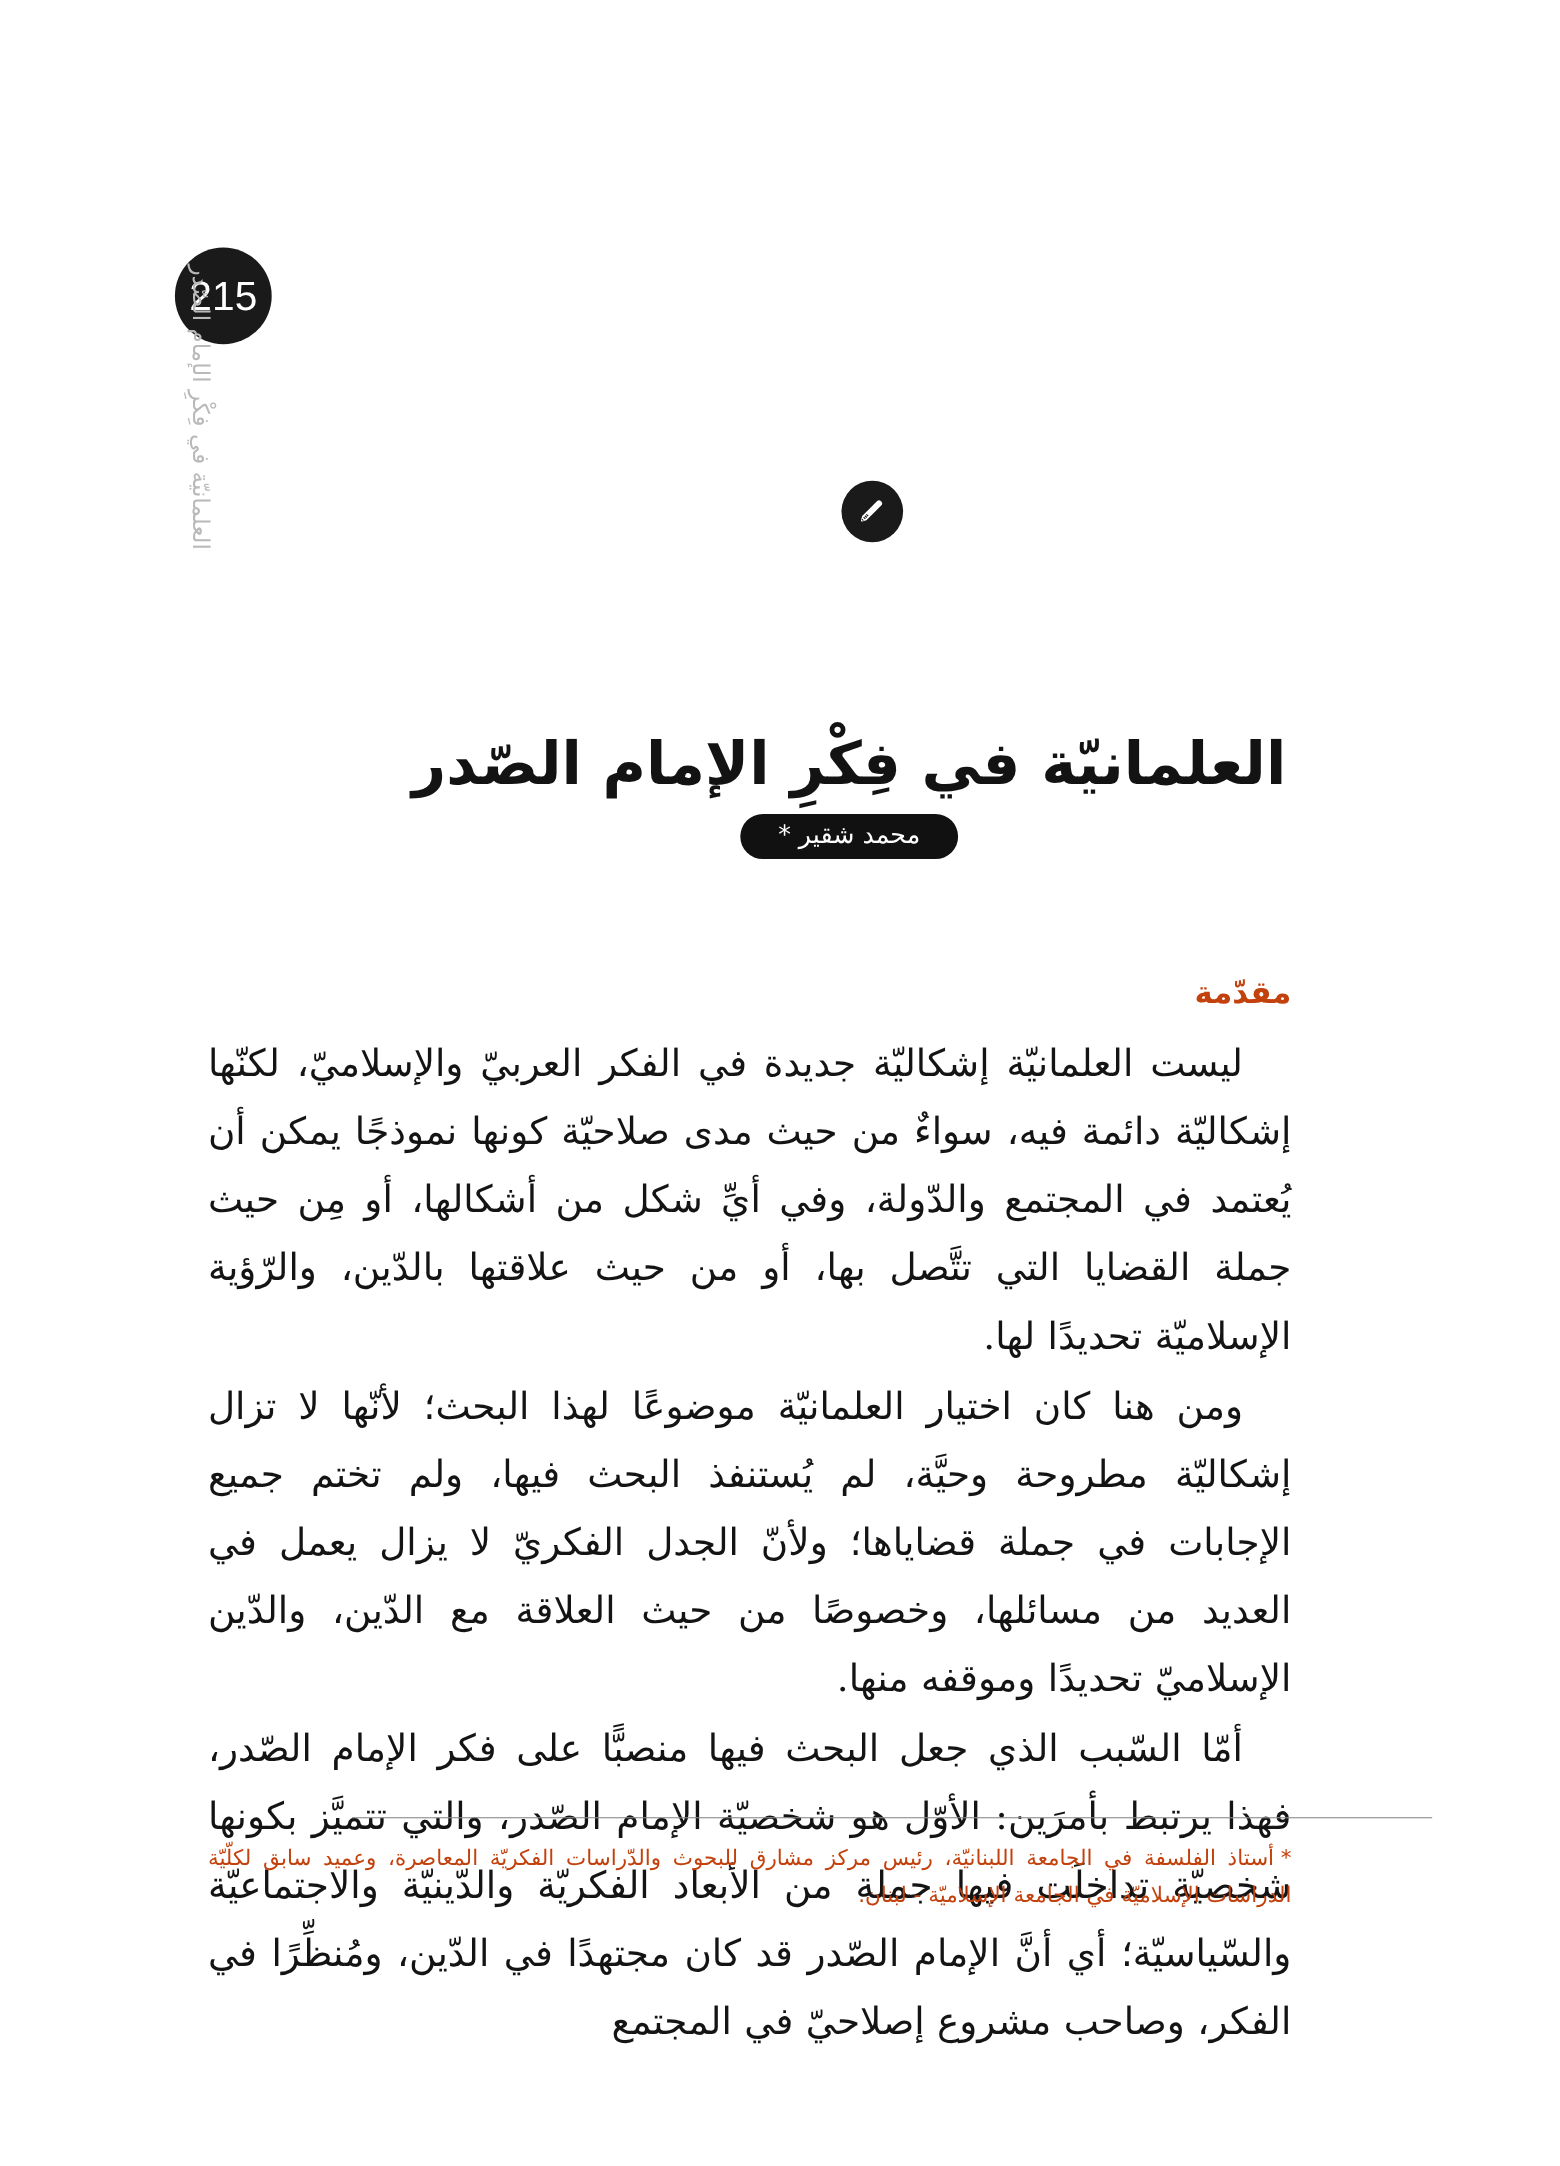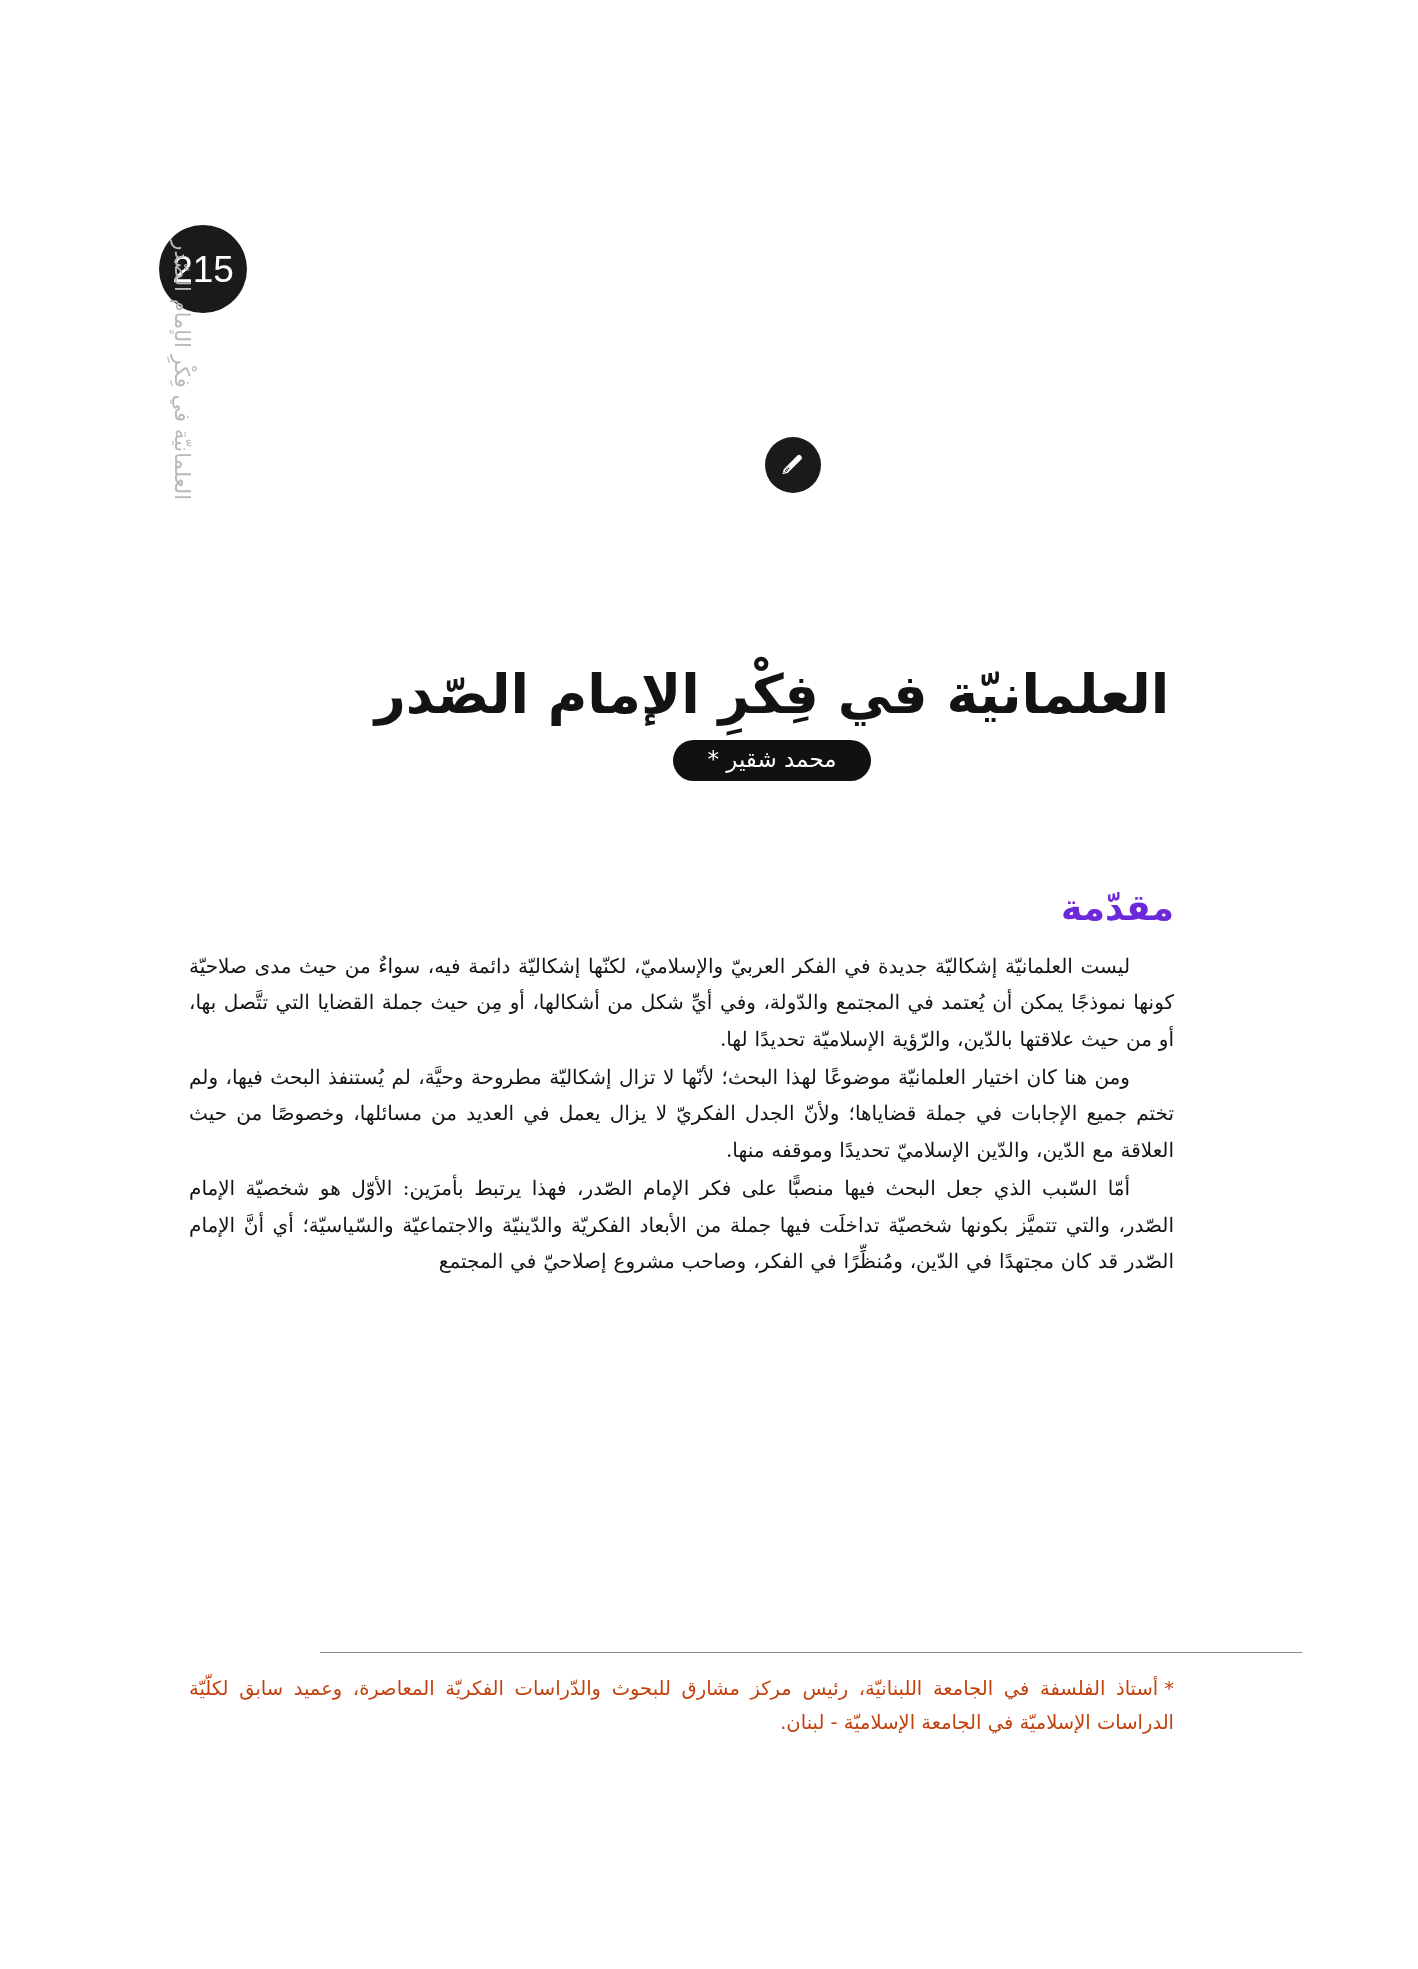--- a/index.html
+++ b/index.html
@@ -125,31 +125,31 @@
   .body-column {
     position: absolute;
     right: 182px;
     top: 885px;
     width: 985px;
     direction: rtl;
   }
 
   .section-heading {
     font-family: "DejaVu Sans", sans-serif;
-    font-size: 36px;
+    font-size: 28px;
     font-weight: 700;
-    color: #6d28d9;
+    color: #c2410c;
     margin: 0 0 16px 0;
     text-align: right;
     line-height: 1.3;
   }
 
   .body-par {
     font-family: "DejaVu Serif", "Liberation Serif", serif;
-    font-size: 20px;
+    font-size: 34px;
     color: #141414;
     text-align: justify;
     text-align-last: right;
     line-height: 1.82;
     margin: 0 0 2px 0;
     text-indent: 44px;
     word-spacing: 0.5px;
   }
 
   

